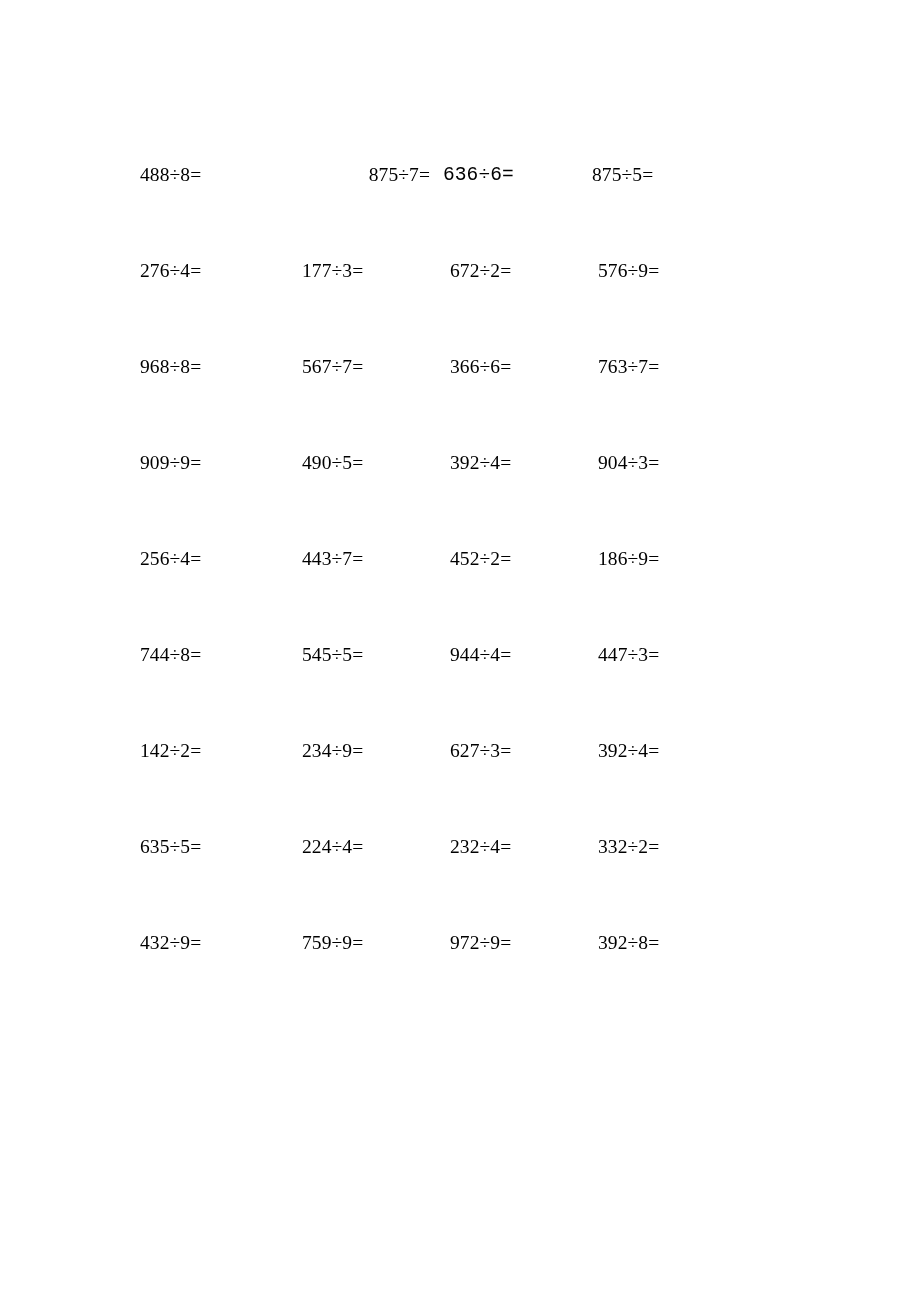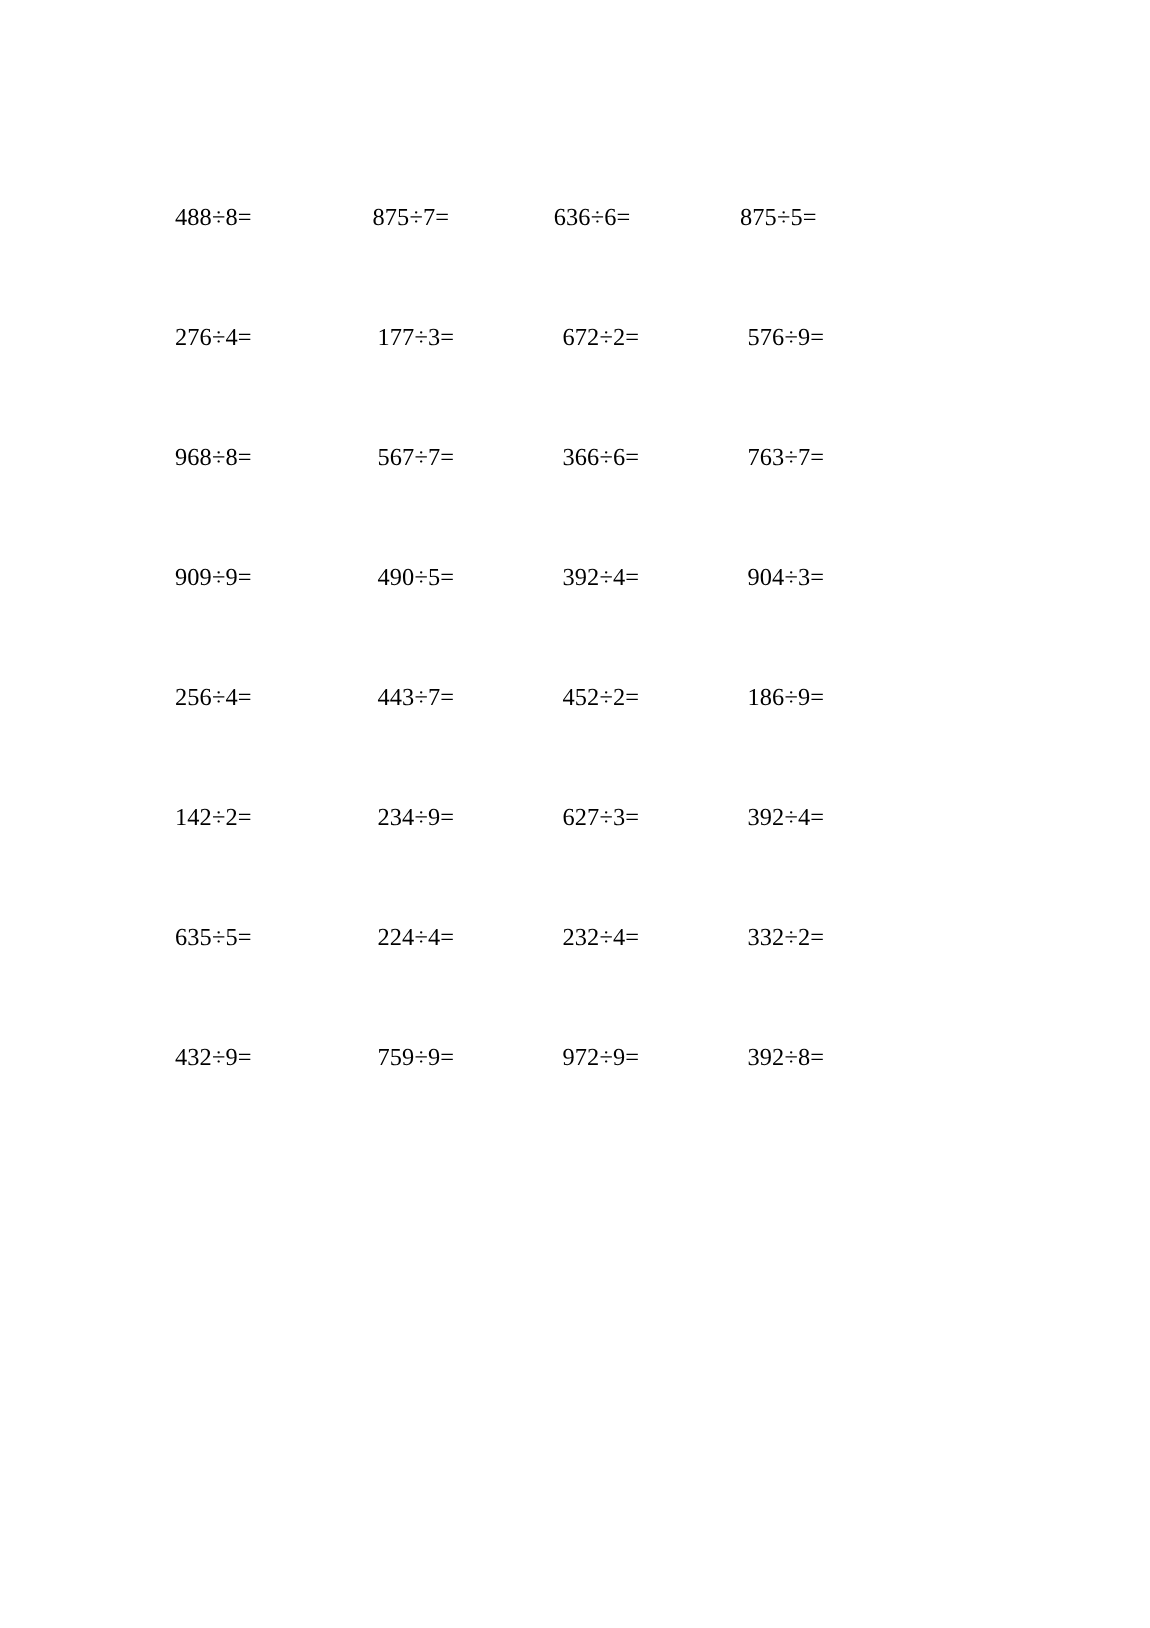--- a/index.html
+++ b/index.html
@@ -37,22 +37,22 @@
     flex: 0 0 150px;
     box-sizing: border-box;
     text-align: left;
   }
   .problem-cell.col-1 { padding-left: 10px; }
   .problem-cell.col-2 { padding-left: 22px; }
   .problem-cell.col-3 { padding-left: 20px; }
   .problem-cell.col-4 { padding-left: 18px; }
 
   
-  .problem-row.row-first .problem-cell.col-2 { padding-left: 18px; }
-  .problem-row.row-first .problem-cell.col-3 { padding-left: 13px; }
+  .problem-row.row-first .problem-cell.col-2 { padding-left: 18px; text-align: right; }
+  .problem-row.row-first .problem-cell.col-3 { padding-left: 13px; font-family: Liberation Mono, monospace; }
   .problem-row.row-first .problem-cell.col-4 { padding-left: 12px; }
 
   .problem-text {
     font-size: 19.5px;
     line-height: 26px;
     letter-spacing: 0.1px;
     white-space: nowrap;
     display: inline-block;
   }
 </style>
@@ -91,20 +91,26 @@
     </div>
 
 
     <div class="problem-row">
       <div class="problem-cell col-1"><span class="problem-text">256÷4=</span></div>
       <div class="problem-cell col-2"><span class="problem-text">443÷7=</span></div>
       <div class="problem-cell col-3"><span class="problem-text">452÷2=</span></div>
       <div class="problem-cell col-4"><span class="problem-text">186÷9=</span></div>
     </div>
 
+    <div class="problem-row">
+      <div class="problem-cell col-1"><span class="problem-text">744÷8=</span></div>
+      <div class="problem-cell col-2"><span class="problem-text">545÷5=</span></div>
+      <div class="problem-cell col-3"><span class="problem-text">944÷4=</span></div>
+      <div class="problem-cell col-4"><span class="problem-text">447÷3=</span></div>
+    </div>
 
     <div class="problem-row">
       <div class="problem-cell col-1"><span class="problem-text">142÷2=</span></div>
       <div class="problem-cell col-2"><span class="problem-text">234÷9=</span></div>
       <div class="problem-cell col-3"><span class="problem-text">627÷3=</span></div>
       <div class="problem-cell col-4"><span class="problem-text">392÷4=</span></div>
     </div>
 
     <div class="problem-row">
       <div class="problem-cell col-1"><span class="problem-text">635÷5=</span></div>

